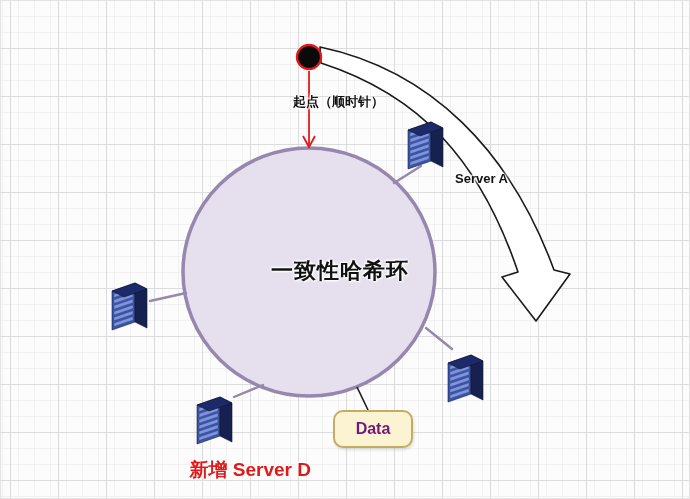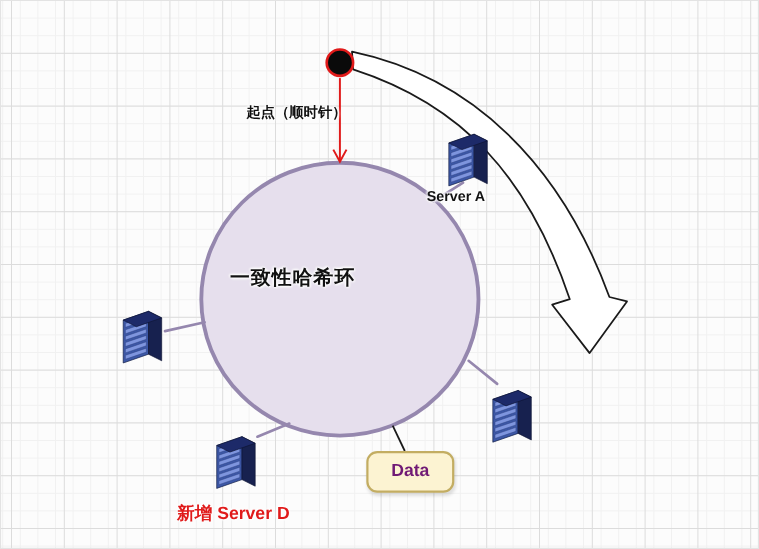--- a/index.html
+++ b/index.html
@@ -14,33 +14,33 @@
       linear-gradient(#dcdcdc 1px, transparent 1px),
       linear-gradient(90deg, #dcdcdc 1px, transparent 1px),
       linear-gradient(#f1f1f1 1px, transparent 1px),
       linear-gradient(90deg, #f1f1f1 1px, transparent 1px);
     background-size:48px 48px,48px 48px,16px 16px,16px 16px;
     background-position:0 0, 10px 0, 0 0, 2px 0;
     box-shadow:inset 0 0 0 1px #e3e3e3;
   }
   svg.layer{position:absolute;left:0;top:0;}
   .label{
-    position:absolute;font-weight:bold;color:#111;text-align:left;
+    position:absolute;font-weight:bold;color:#111;text-align:right;
     text-shadow:0 0 3px #fff, 0 0 3px #fff, 1px 1px 2px #fff, -1px -1px 2px #fff;
     white-space:nowrap;
   }
   .ring-title{
-    left:209px;top:240px;width:200px;font-size:18px;letter-spacing:1px;
+    left:209px;top:256px;width:200px;font-size:22px;letter-spacing:1px;
   }
   .start-label{left:224px;top:93px;width:160px;font-size:13px;}
   .server-label{font-size:13px;width:120px;}
   .server-a-label{left:388px;top:171px;}
   .server-b-label{left:432px;top:404px;}
   .server-c-label{left:98px;top:329px;}
-  .server-d-label{left:161px;top:457px;width:150px;font-size:16px;color:#e01a1a;}
+  .server-d-label{left:161px;top:457px;width:150px;font-size:19px;color:#e01a1a;}
   .data-box{
     position:absolute;left:333px;top:410px;width:80px;height:38px;
     background:#fcf3d2;border:2px solid #c3ad62;border-radius:10px;
     box-sizing:border-box;display:flex;align-items:center;justify-content:center;
     font-weight:bold;font-size:16px;color:#701a75;
     box-shadow:1px 2px 3px rgba(0,0,0,0.12);
   }
   .server-icon{position:absolute;width:40px;height:58px;}
   .icon-a{left:406px;top:117px;}
   .icon-b{left:446px;top:350px;}

